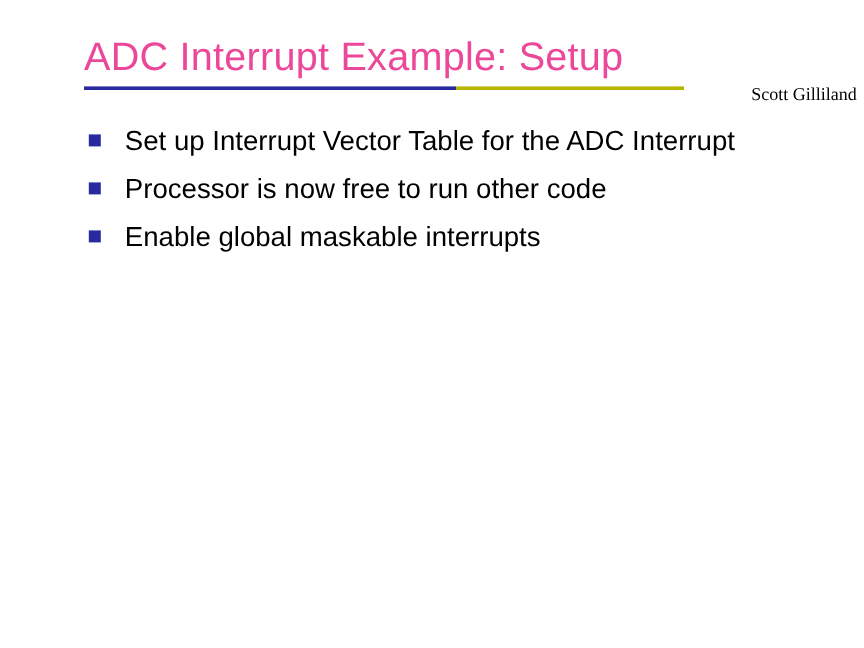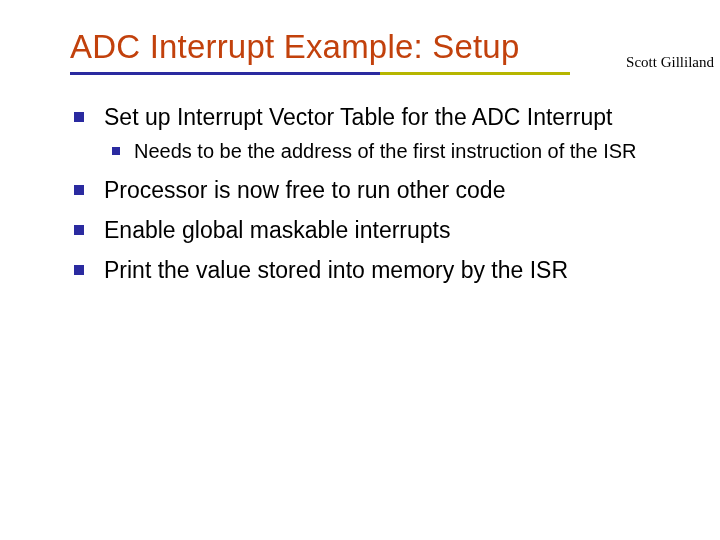--- a/index.html
+++ b/index.html
@@ -18,34 +18,34 @@
     height: 540px;
     box-sizing: border-box;
     padding: 28px 0 0 0;
   }
   .title-wrap {
     padding: 0 22px 0 70px;
   }
   .title {
     font-size: 33px;
     font-weight: 400;
-    color: #c2410c;
+    color: #ec4899;
     line-height: 1.15;
     letter-spacing: 0.2px;
   }
   .underline {
     margin-top: 6px;
     height: 3px;
     width: 500px;
     background: linear-gradient(to right, #2a2aa0 0%, #2a2aa0 62%, #b6b600 62%, #b6b600 100%);
     position: relative;
   }
   .author {
     position: absolute;
-    top: 54px;
+    top: 71px;
     right: 6px;
     font-size: 15px;
     font-family: "Times New Roman", serif;
     white-space: nowrap;
   }
   .body {
     padding: 28px 30px 0 70px;
   }
   ul {
     list-style: none;
@@ -100,36 +100,28 @@
   <div class="title-wrap">
     <div class="title">ADC Interrupt Example: Setup</div>
     <div class="underline"></div>
   </div>
 
   <div class="body">
     <ul class="lvl1">
 
       <li>
         <span>Set up Interrupt Vector Table for the ADC Interrupt</span>
-        <ul class="lvl2">
-          <li>
-            <span>Needs to be the address of the first instruction of the ISR</span>
-          </li>
-        </ul>
       </li>
 
 
       <li>
         <span>Processor is now free to run other code</span>
       </li>
 
       <li>
         <span>Enable global maskable interrupts</span>
       </li>
 
-      <li>
-        <span>Print the value stored into memory by the ISR</span>
-      </li>
 
     </ul>
   </div>
 
 </div>
 
 </body></html>

